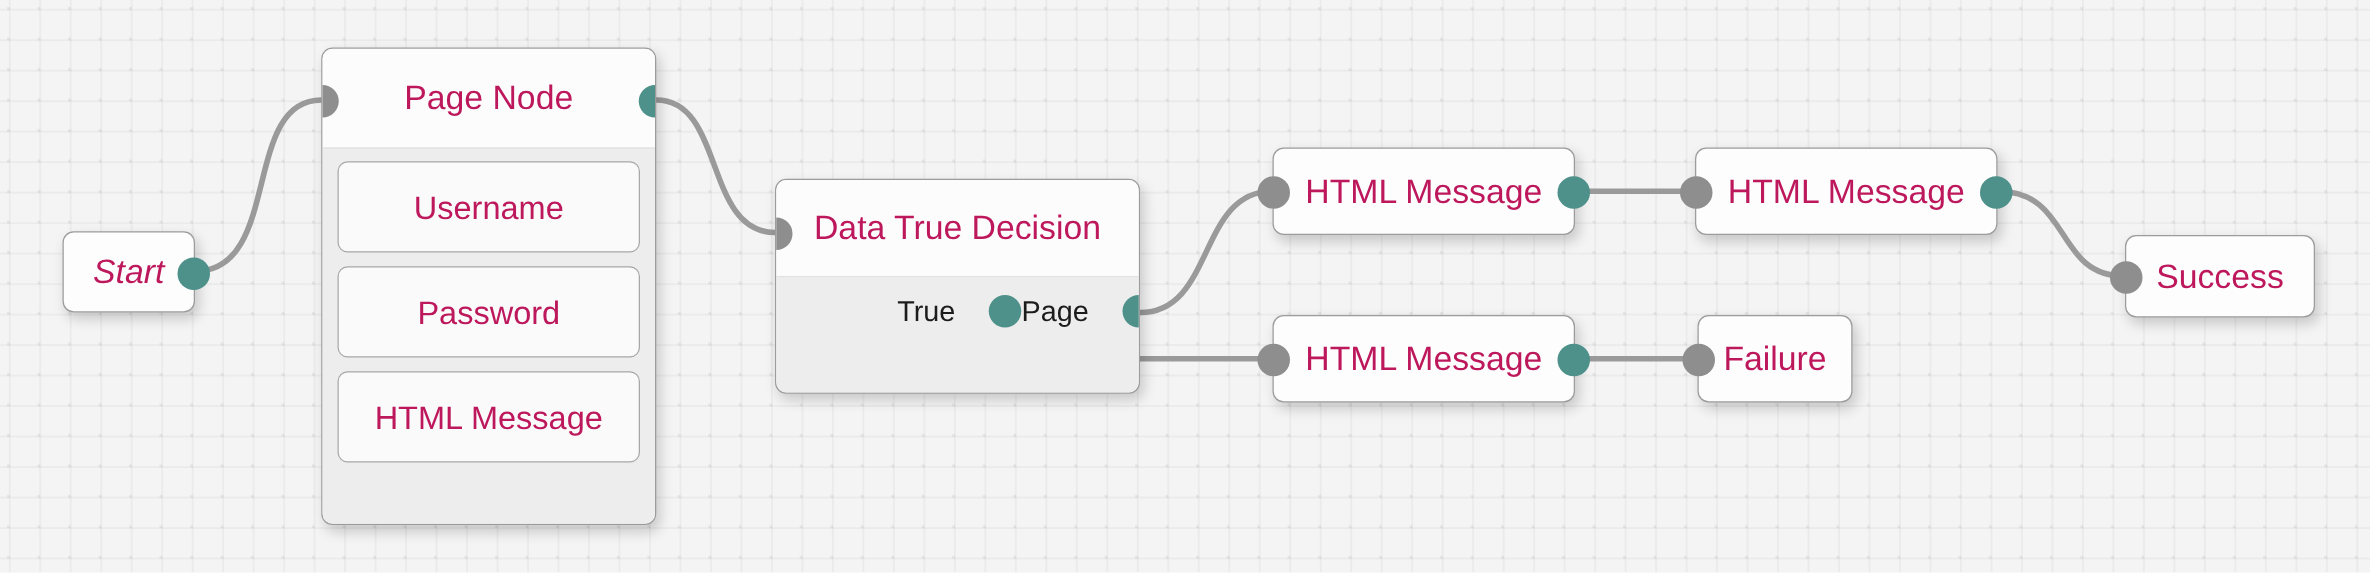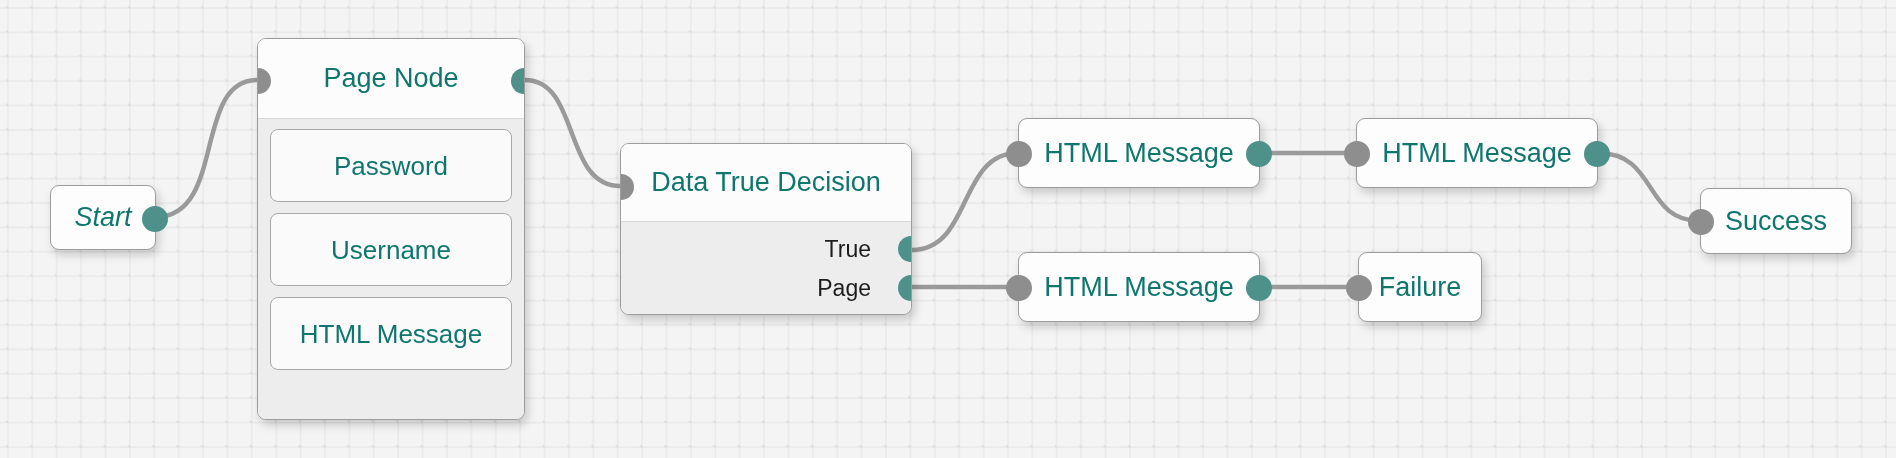--- a/index.html
+++ b/index.html
@@ -47,21 +47,21 @@
   .node {
     position: absolute;
     z-index: 3;
     background: #fdfdfd;
     border: 1.5px solid #9c9c9c;
     border-radius: 9px;
     box-shadow: 3px 5px 10px rgba(0,0,0,0.18);
   }
 
   .node-label {
-    color: #0f766e;
+    color: #be185d;
     font-size: 27px;
     line-height: 1;
     white-space: nowrap;
   }
 
   
   .node.simple {
     display: flex;
     align-items: center;
     justify-content: center;
@@ -102,21 +102,20 @@
     justify-content: center;
   }
   .child-item .node-label { font-size: 26px; }
 
   
   .port-rows {
     position: absolute;
     right: 0;
     top: 14px;
     display: flex;
-    flex-direction: column;
     gap: 13px;
   }
   .port-row {
     display: flex;
     align-items: center;
     justify-content: flex-end;
     height: 26px;
     padding-right: 0;
   }
   .port-row .port-label {
@@ -182,24 +181,24 @@
     <span class="port out right" style="top:19.5px;"></span>
   </div>
 
   <div class="node composite" style="left:257px; top:38px; width:268px; height:382px;">
     <div class="node-header" style="height:80px;">
       <span class="node-label">Page Node</span>
     </div>
     <div class="node-body" style="height:300px;">
       <div class="child-list">
         <div class="child-item">
+          <span class="node-label">Username</span>
+        </div>
+        <div class="child-item">
           <span class="node-label">Password</span>
-        </div>
-        <div class="child-item">
-          <span class="node-label">Username</span>
         </div>
         <div class="child-item">
           <span class="node-label">HTML Message</span>
         </div>
       </div>
     </div>
     <span class="port in left" style="top:29px;"></span>
     <span class="port out right" style="top:29px;"></span>
   </div>
 

